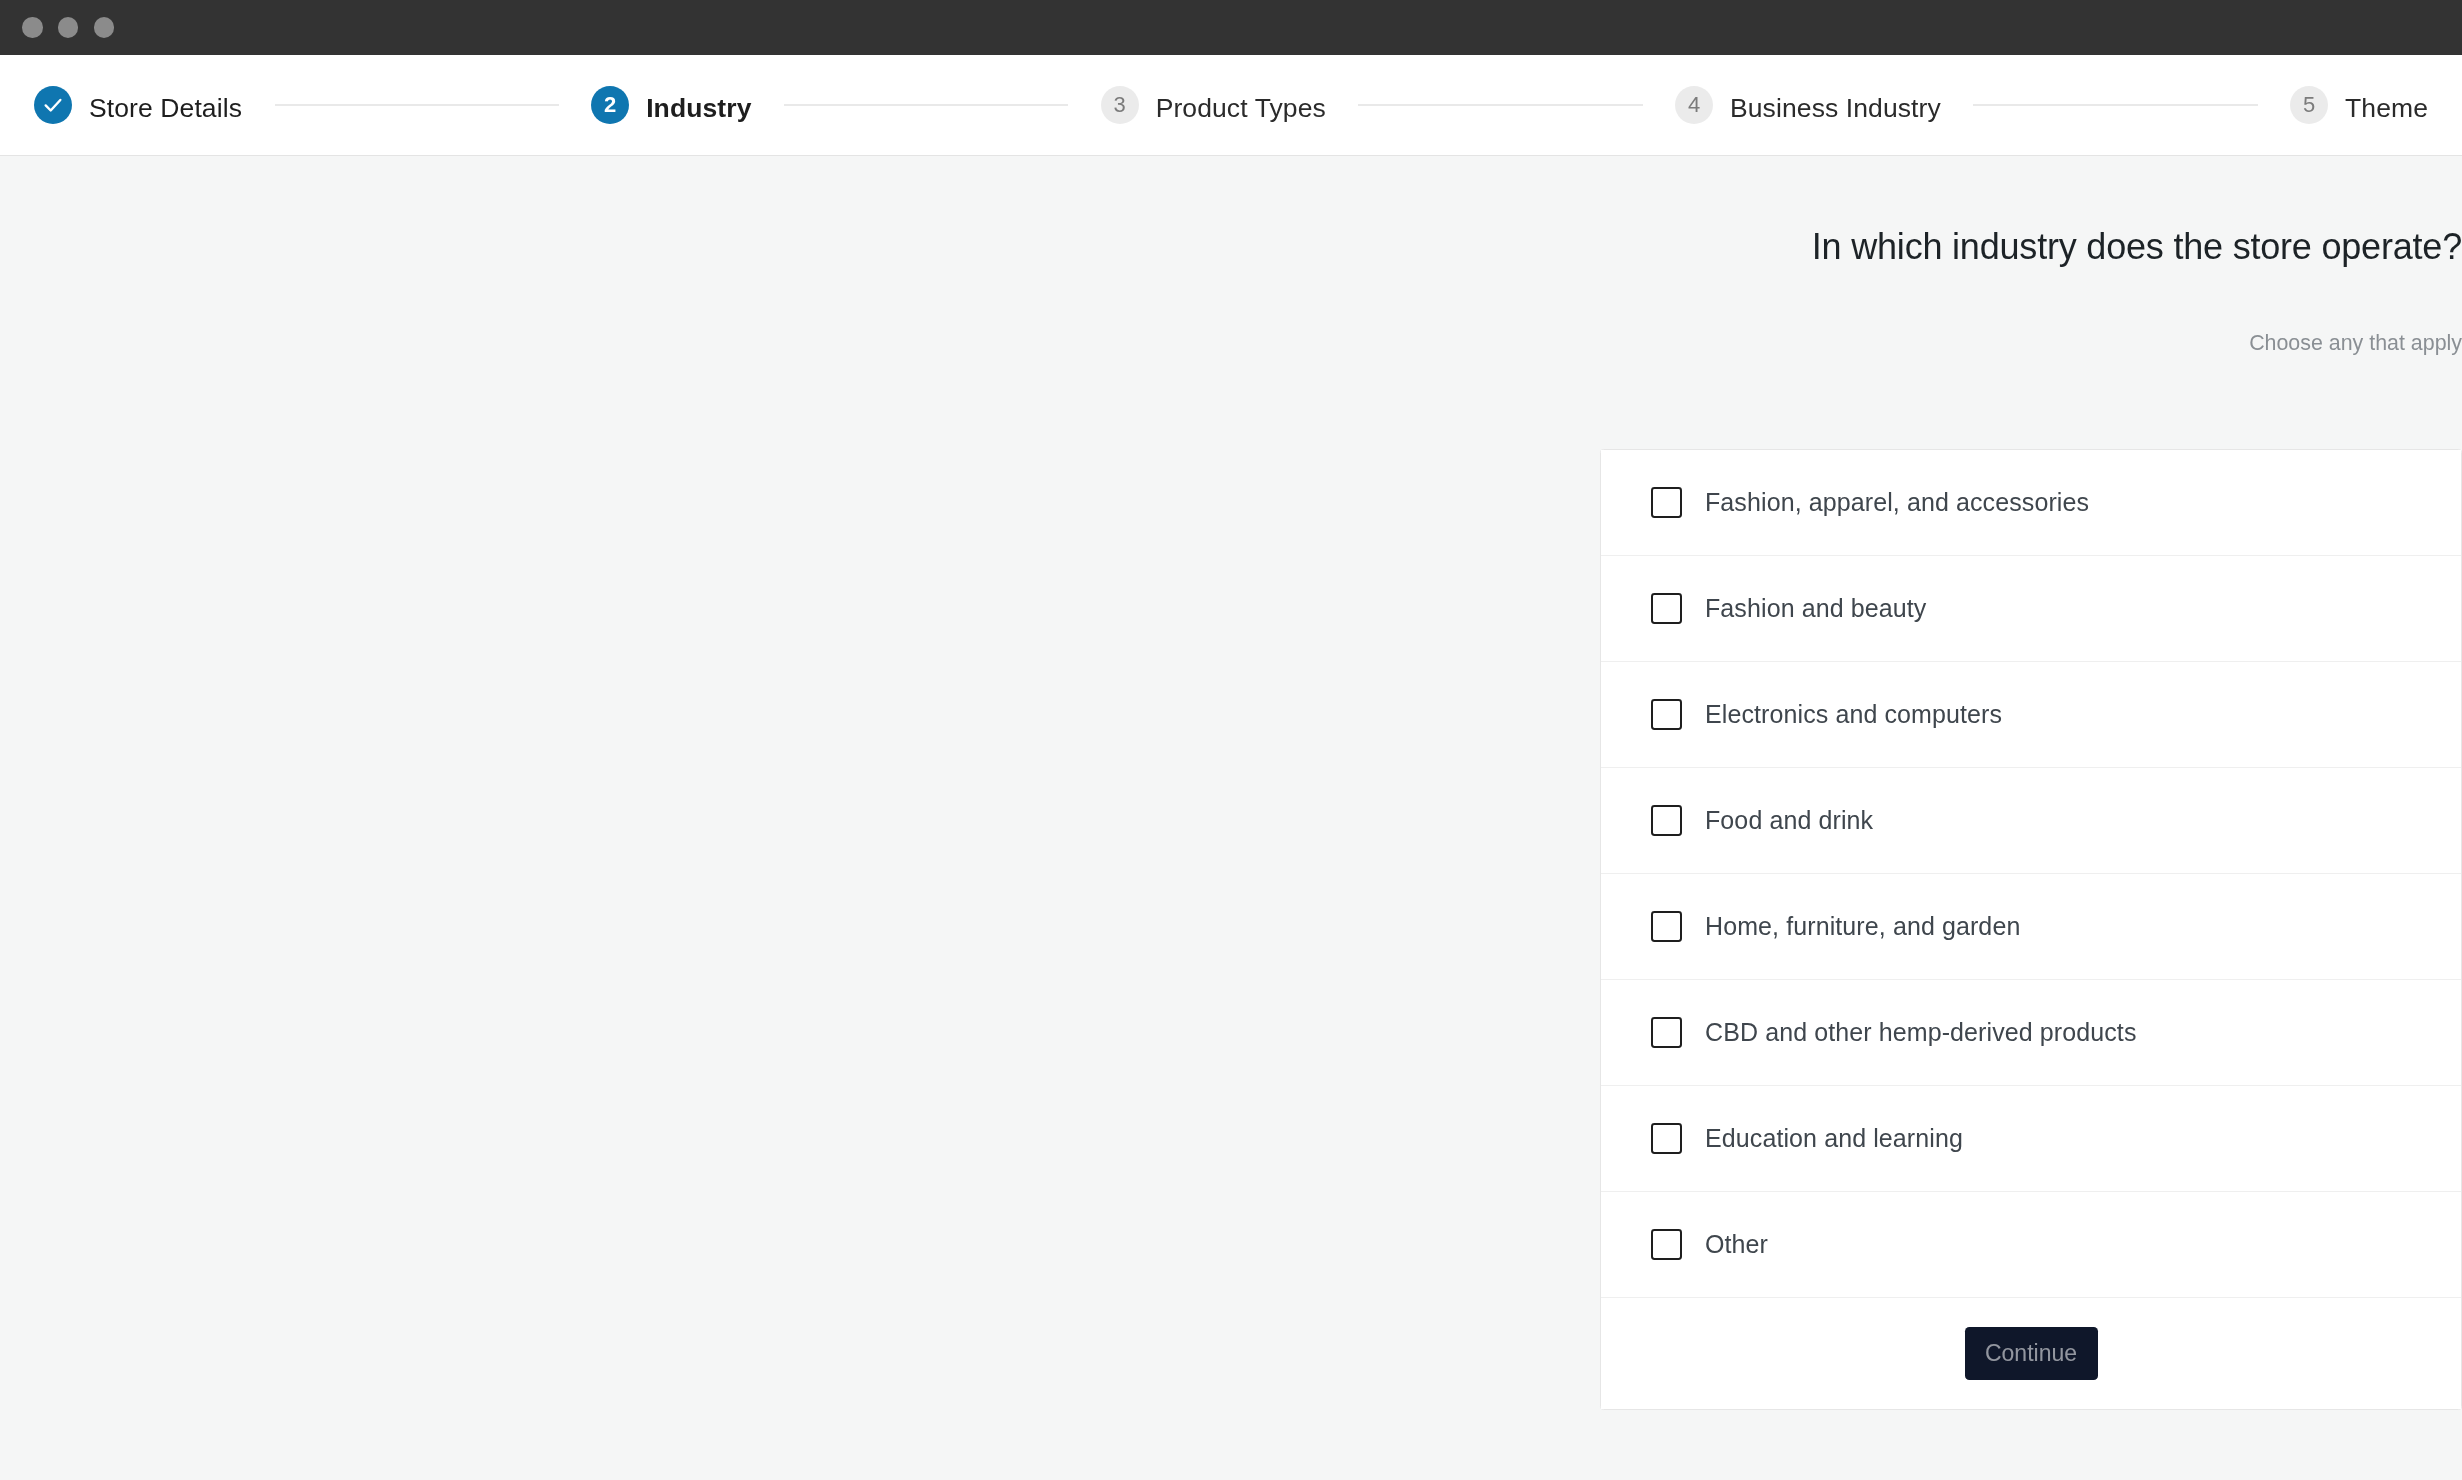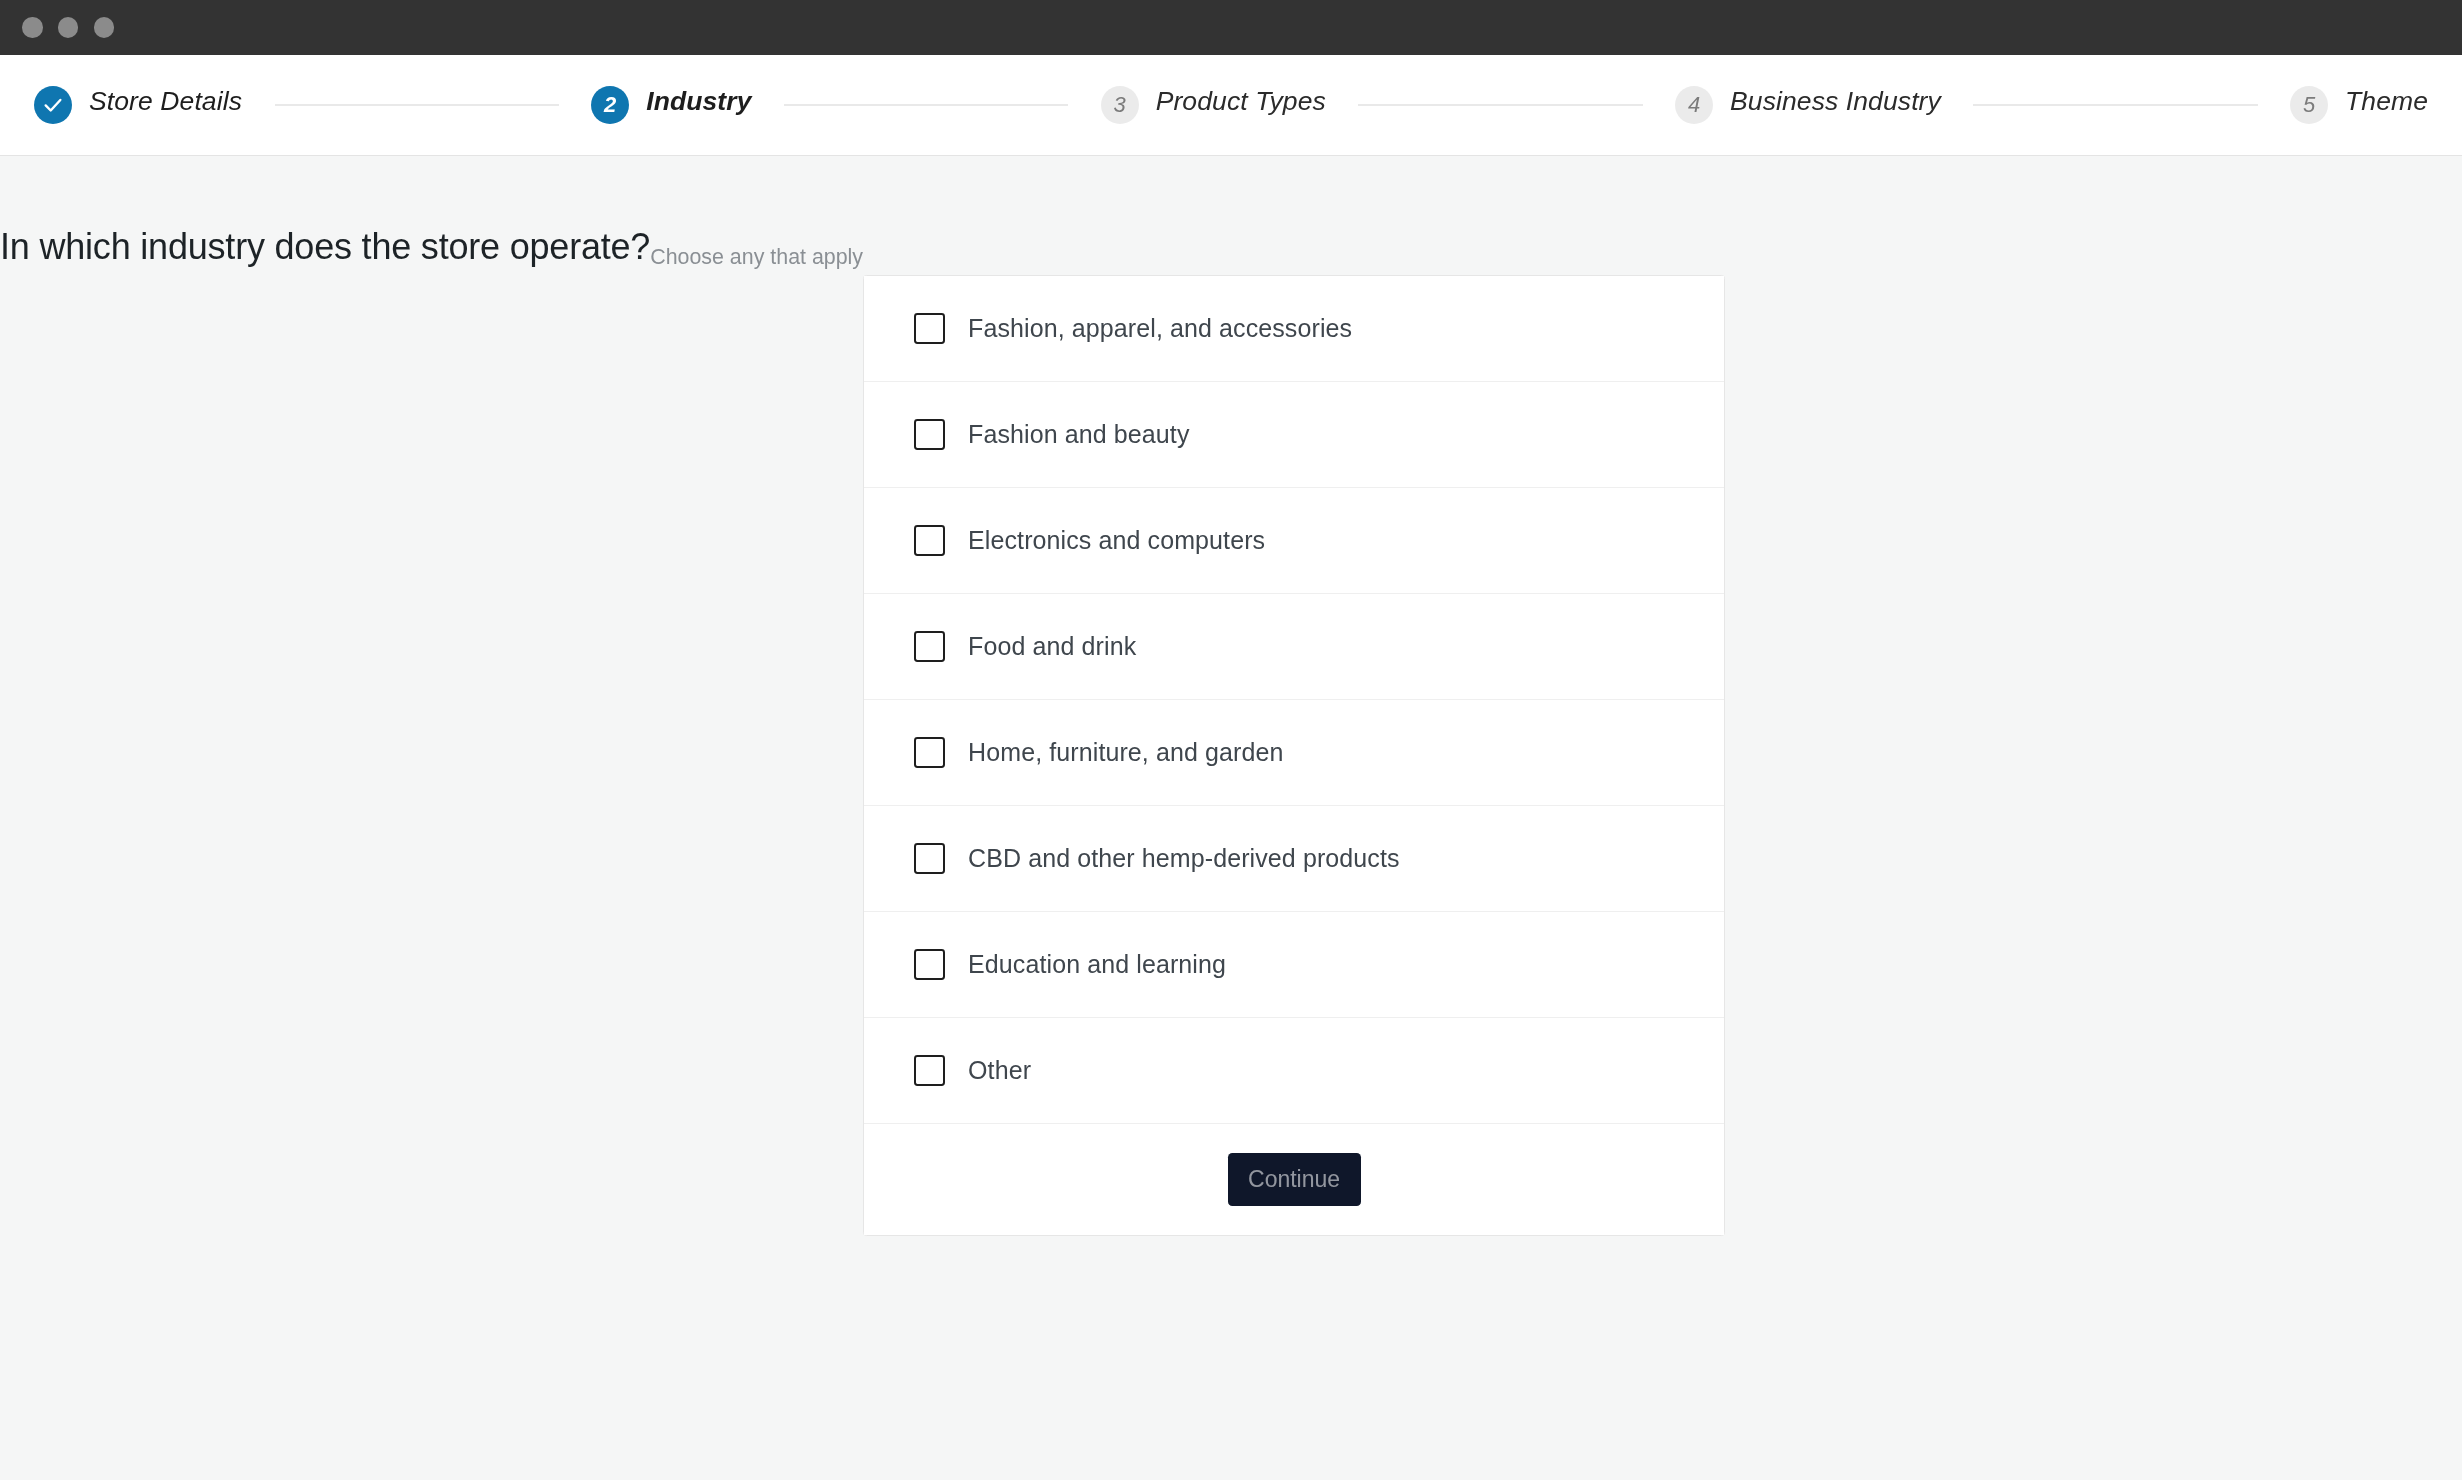--- a/index.html
+++ b/index.html
@@ -33,25 +33,24 @@
   .stepper {
     height: 101px;
     background: #ffffff;
     border-bottom: 1.7px solid #e4e4e4;
     display: flex;
     align-items: center;
     padding: 0 34px;
   }
   .step {
     display: flex;
-    align-items: flex-start;
+    align-items: flex-end;
     gap: 17px;
     flex: 0 0 auto;
     white-space: nowrap;
-    font-style: italic;
   }
   .step-circle {
     width: 38px;
     height: 38px;
     border-radius: 50%;
     display: flex;
     align-items: center;
     justify-content: center;
     font-size: 22px;
     line-height: 1;
@@ -84,23 +83,24 @@
     background: #e9e9e9;
     margin: 0 32.5px;
     min-width: 34px;
   }
 
   
   .main {
     height: calc(1481px - 55px - 103px);
     background: #f5f6f6;
     display: flex;
-    flex-direction: row;
-    align-items: flex-start;
+    flex-direction: column;
+    align-items: flex-end;
     padding-top: 70px;
+    gap: 44px;
   }
   .page-title {
     font-size: 36px;
     color: #1d2327;
     font-weight: 400;
     letter-spacing: -0.2px;
   }
   .page-subtitle {
     margin-top: 19px;
     font-size: 21.4px;

